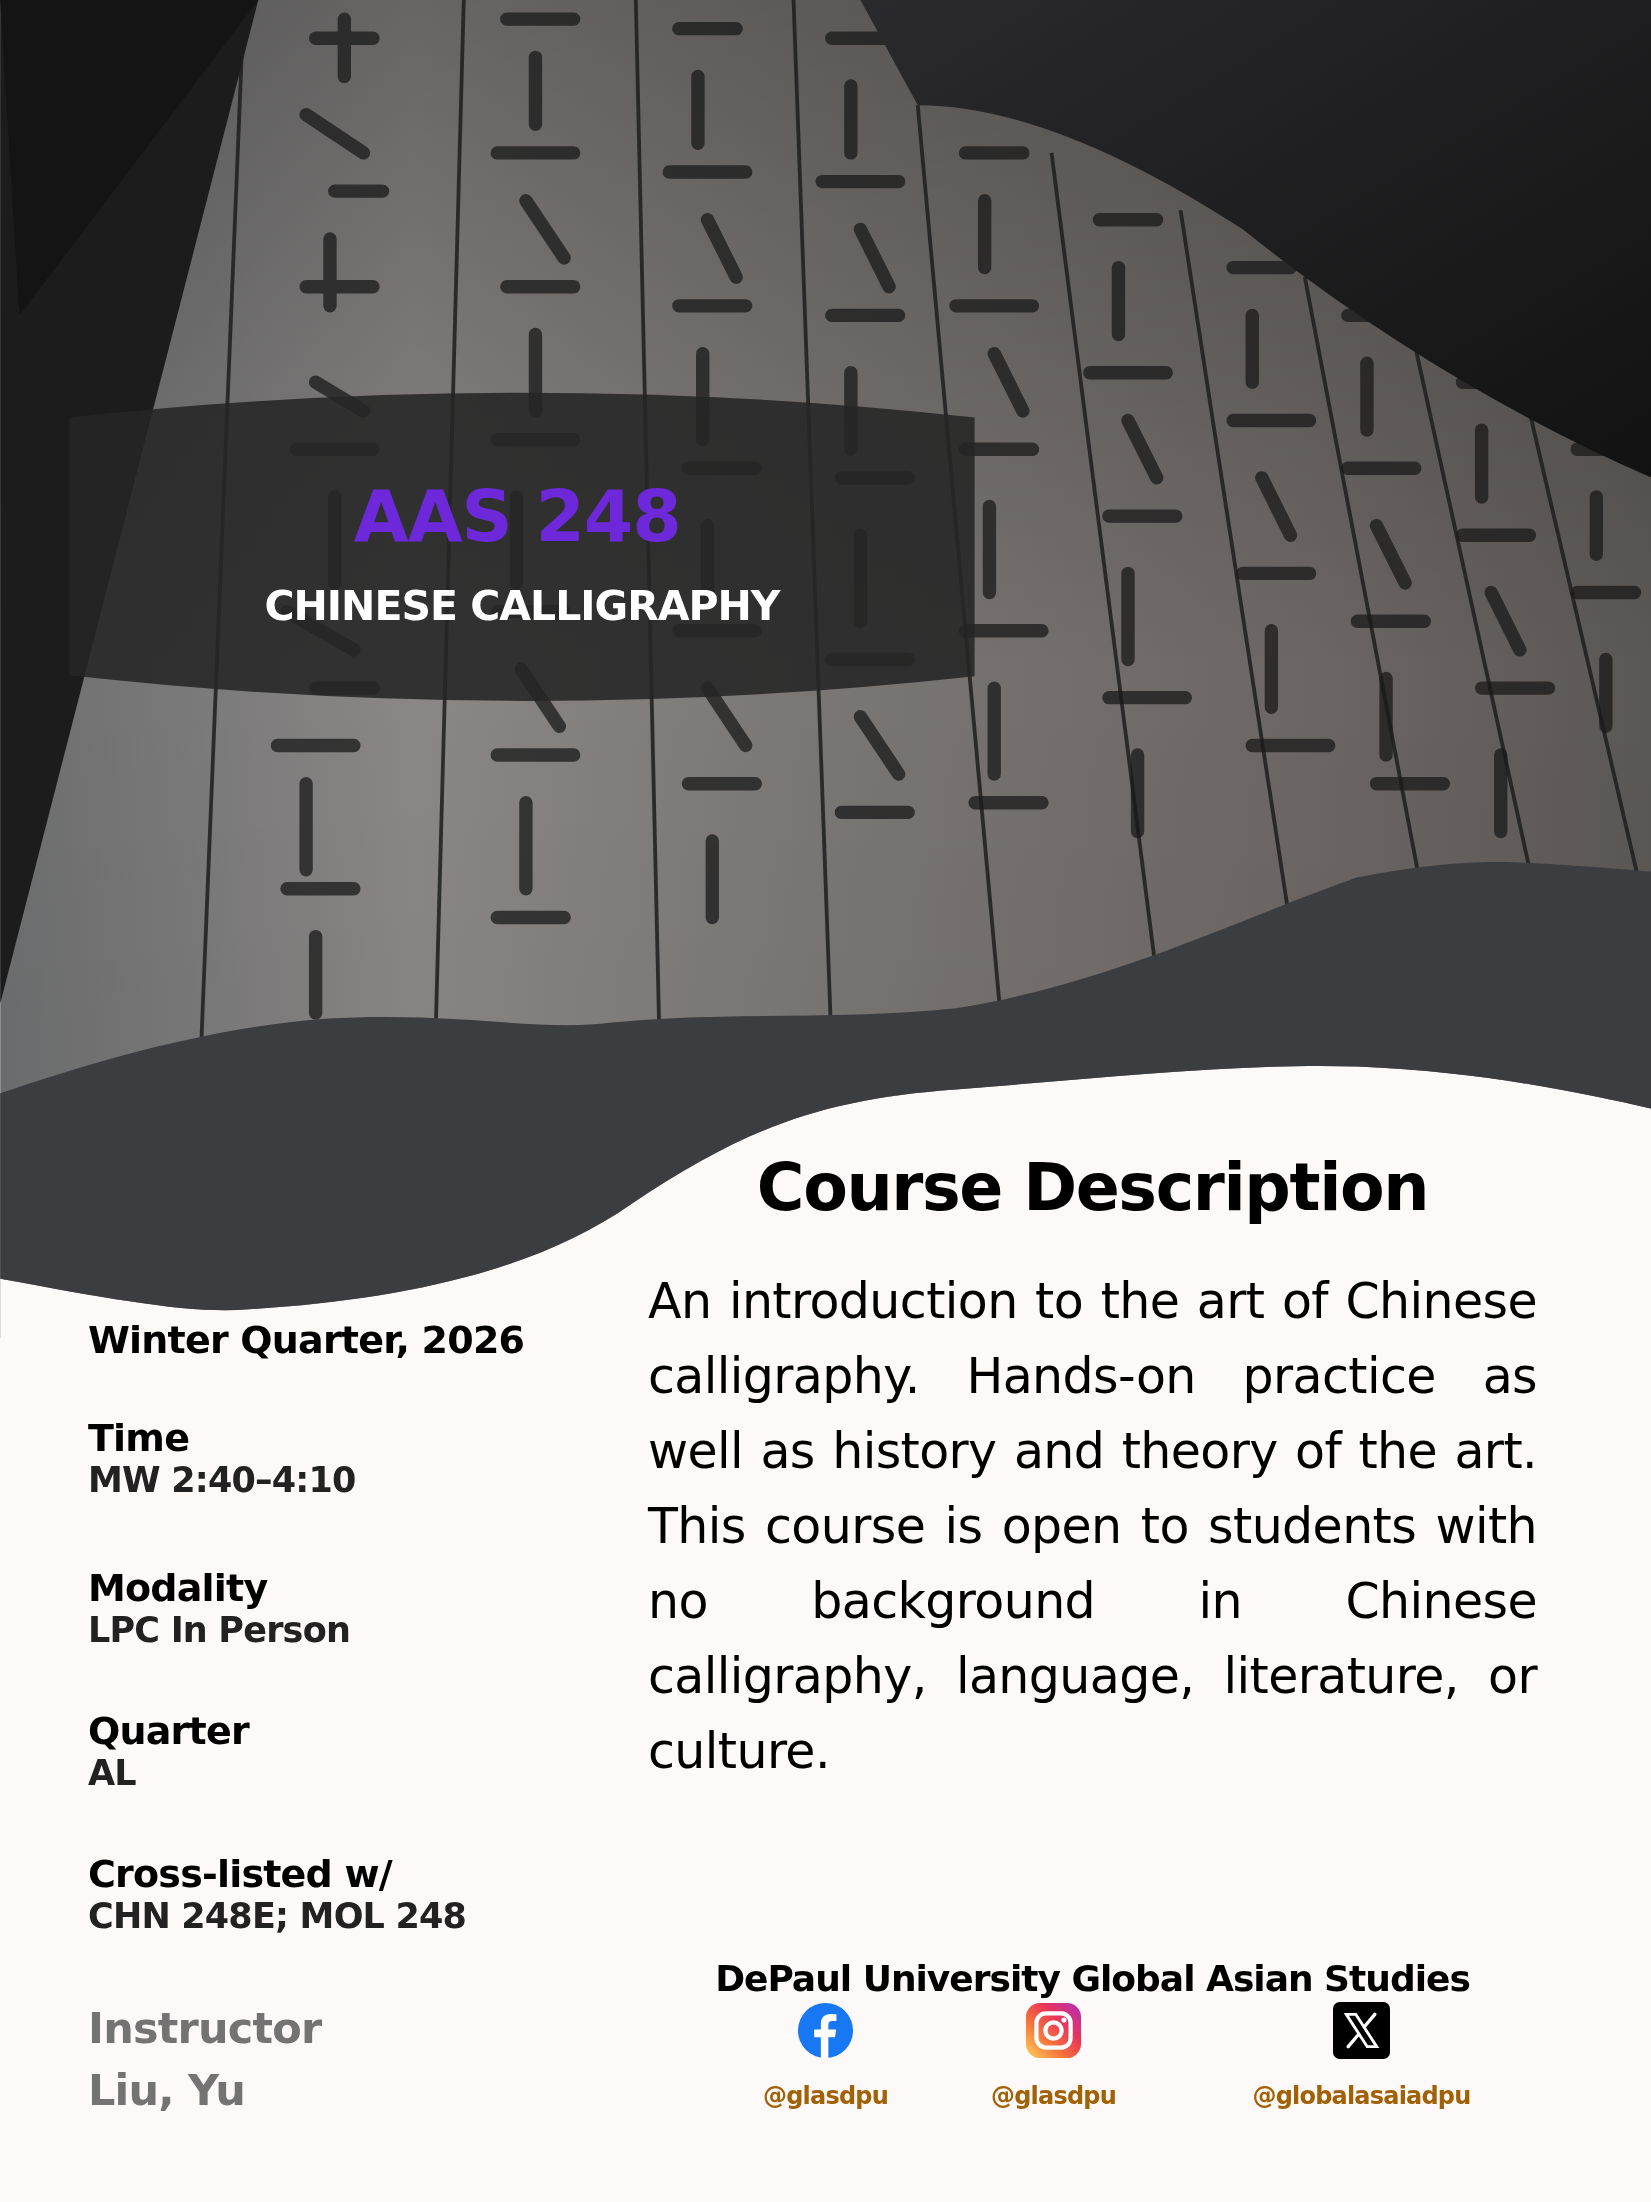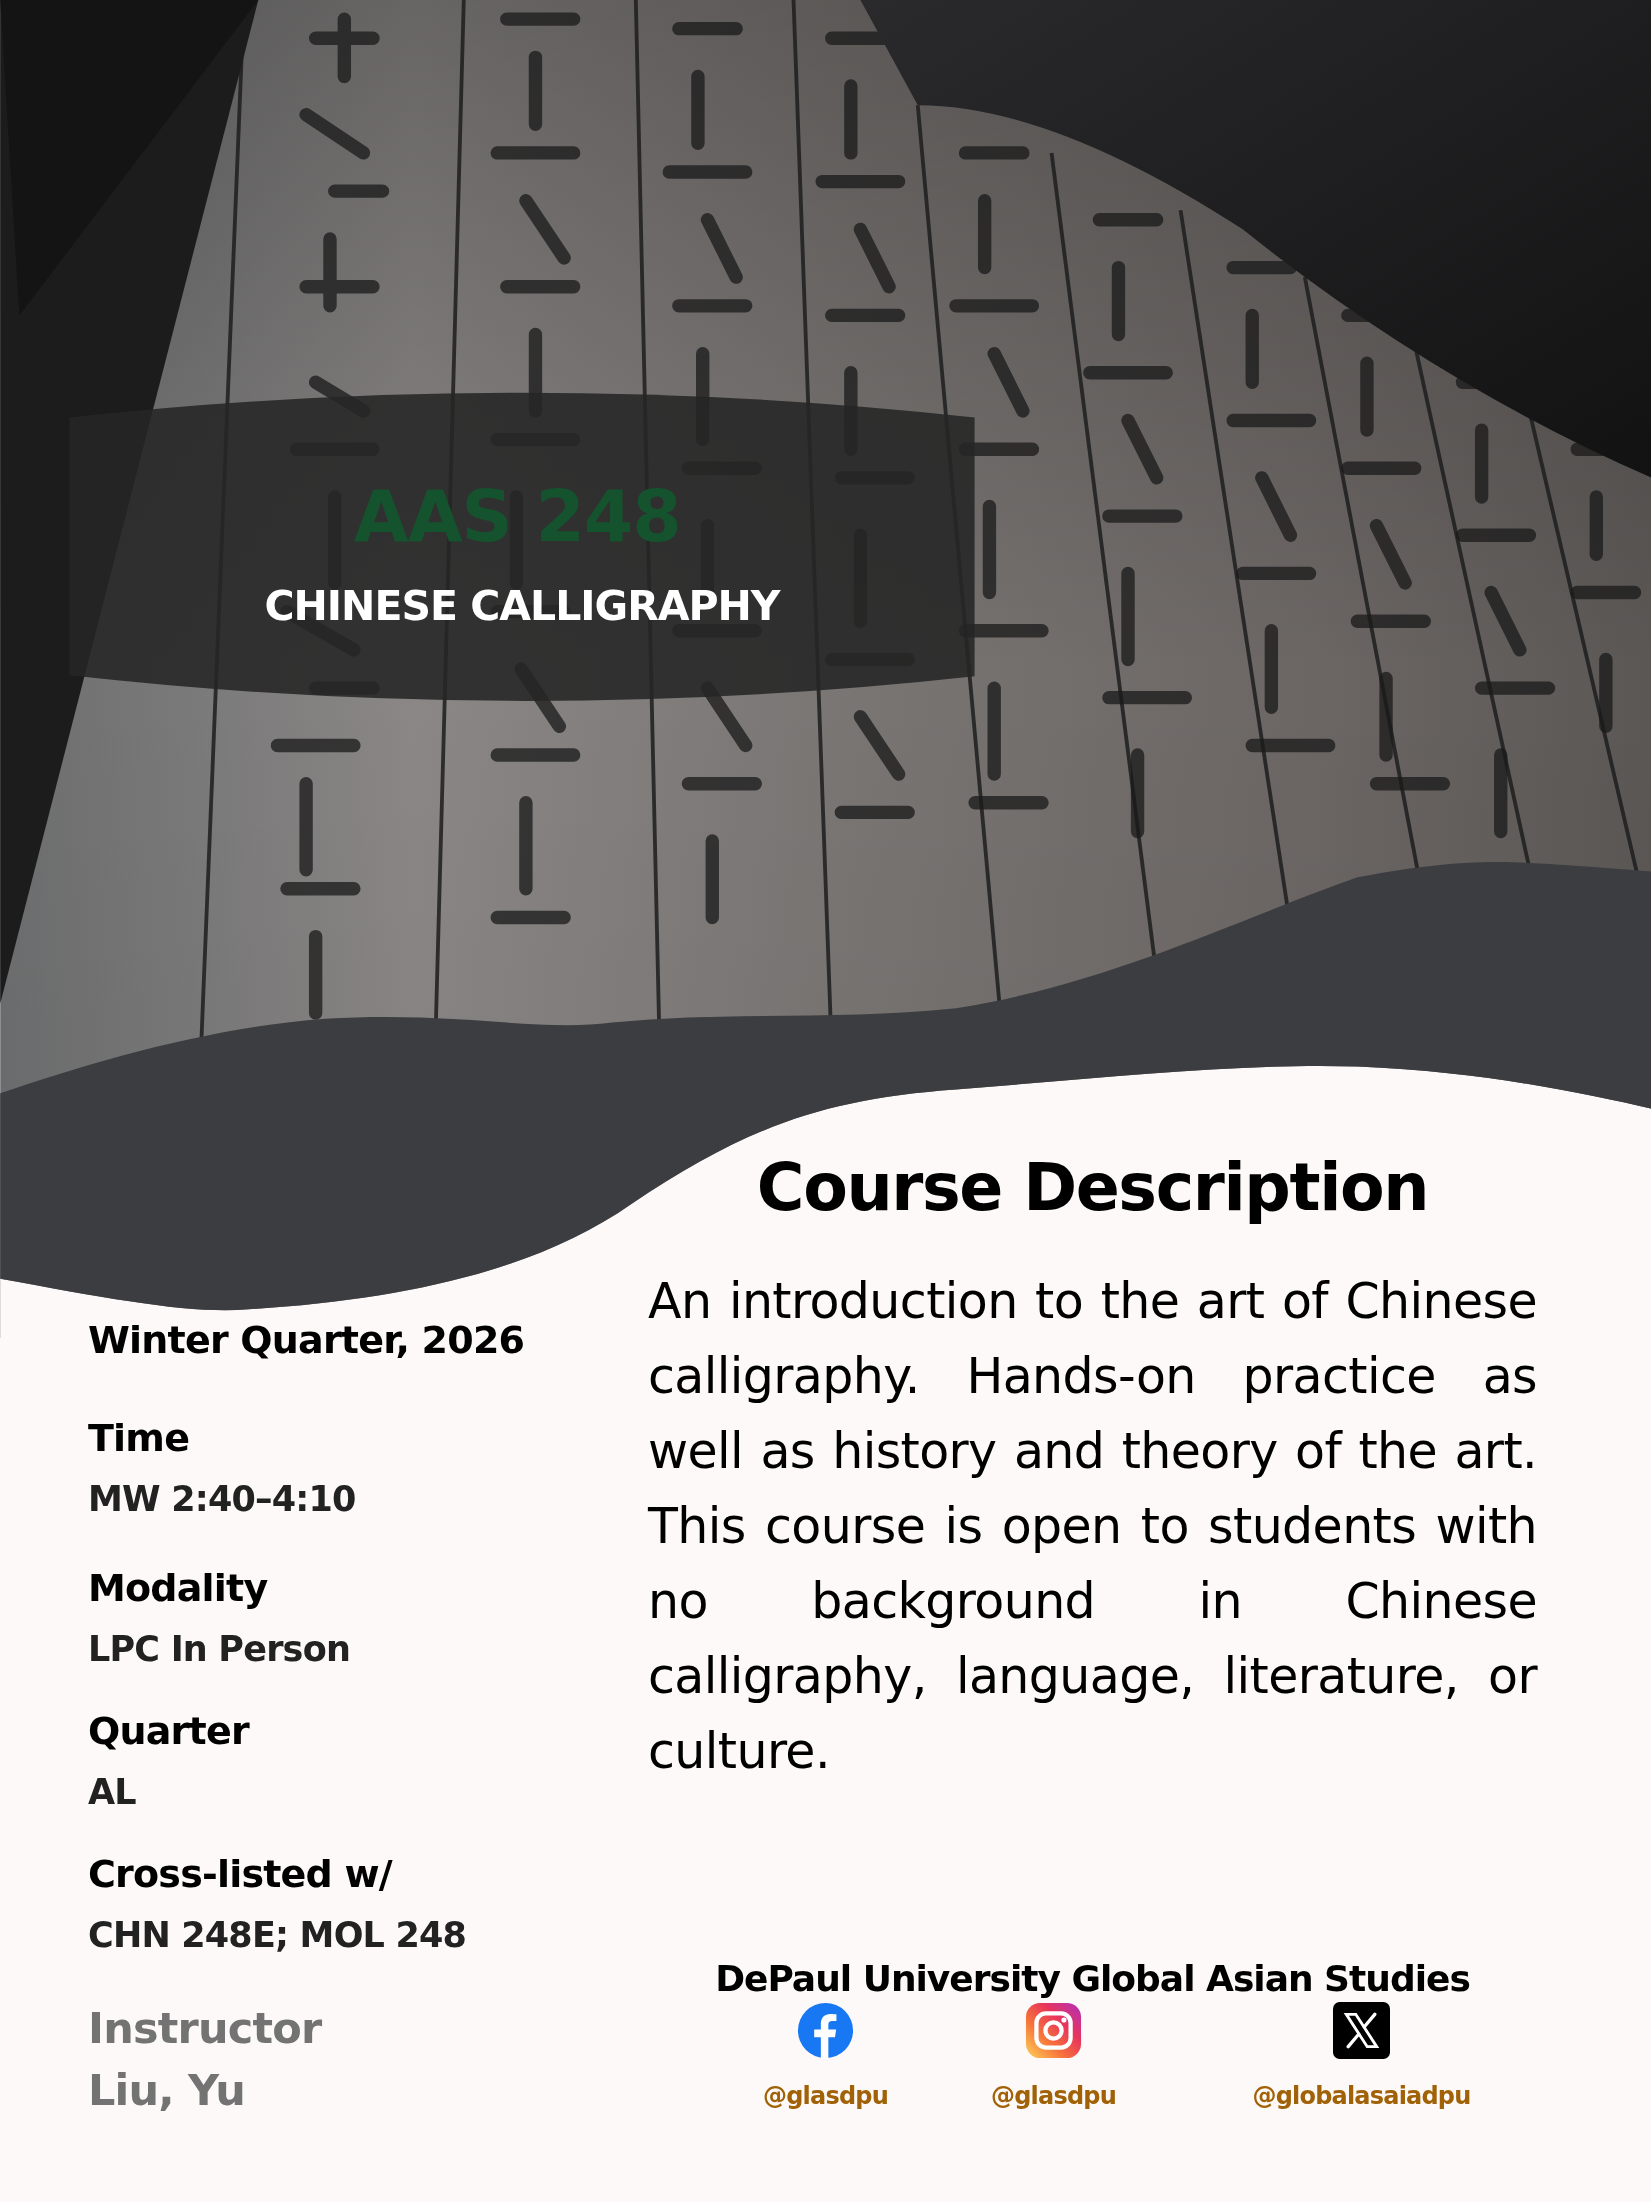--- a/index.html
+++ b/index.html
@@ -17,21 +17,21 @@
   }
   .hero svg { position: absolute; left: 0; top: 0; }
 
   
   .title-box {
     position: absolute; left: 69px; top: 387px; width: 906px; height: 317px;
     display: flex; flex-direction: column; align-items: center; justify-content: center;
   }
   .title-box svg { position: absolute; left: 0; top: 0; }
   .course-code {
-    position: relative; color: #14532d; font-weight: bold;
+    position: relative; color: #6d28d9; font-weight: bold;
     font-family: "DejaVu Sans", sans-serif;
     font-size: 71px; letter-spacing: -1px; line-height: 1;
     margin-top: 16px; transform: translateX(-4.8px);
   }
   .course-name {
     position: relative; color: #fff; font-weight: bold;
     font-family: "DejaVu Sans", sans-serif;
     font-size: 41px; letter-spacing: -1px; line-height: 1;
     margin-top: 34px;
   }
@@ -41,21 +41,21 @@
 
   
   .info { position: absolute; left: 88px; top: 0; width: 516px; }
   .info-item { position: absolute; left: 0; white-space: nowrap; }
   .info .lbl {
     display: block; font-weight: bold; font-size: 38px; color: #000;
     letter-spacing: -0.8px; line-height: 1;
   }
   .info .val {
     display: block; font-weight: bold; font-size: 35px; color: #222;
-    letter-spacing: -0.8px; line-height: 1; margin-top: 25px;
+    letter-spacing: -0.8px; line-height: 1; margin-top: 6px;
   }
   .info .big .lbl, .info .big .val { font-size: 43px; color: #737373; }
   .info .big .val { margin-top: 19px; }
 
   
   .desc-title {
     position: absolute; left: 648px; top: 1155px; width: 889px;
     text-align: center; font-weight: bold; font-size: 65px;
     letter-spacing: -1.4px; line-height: 1;
   }

